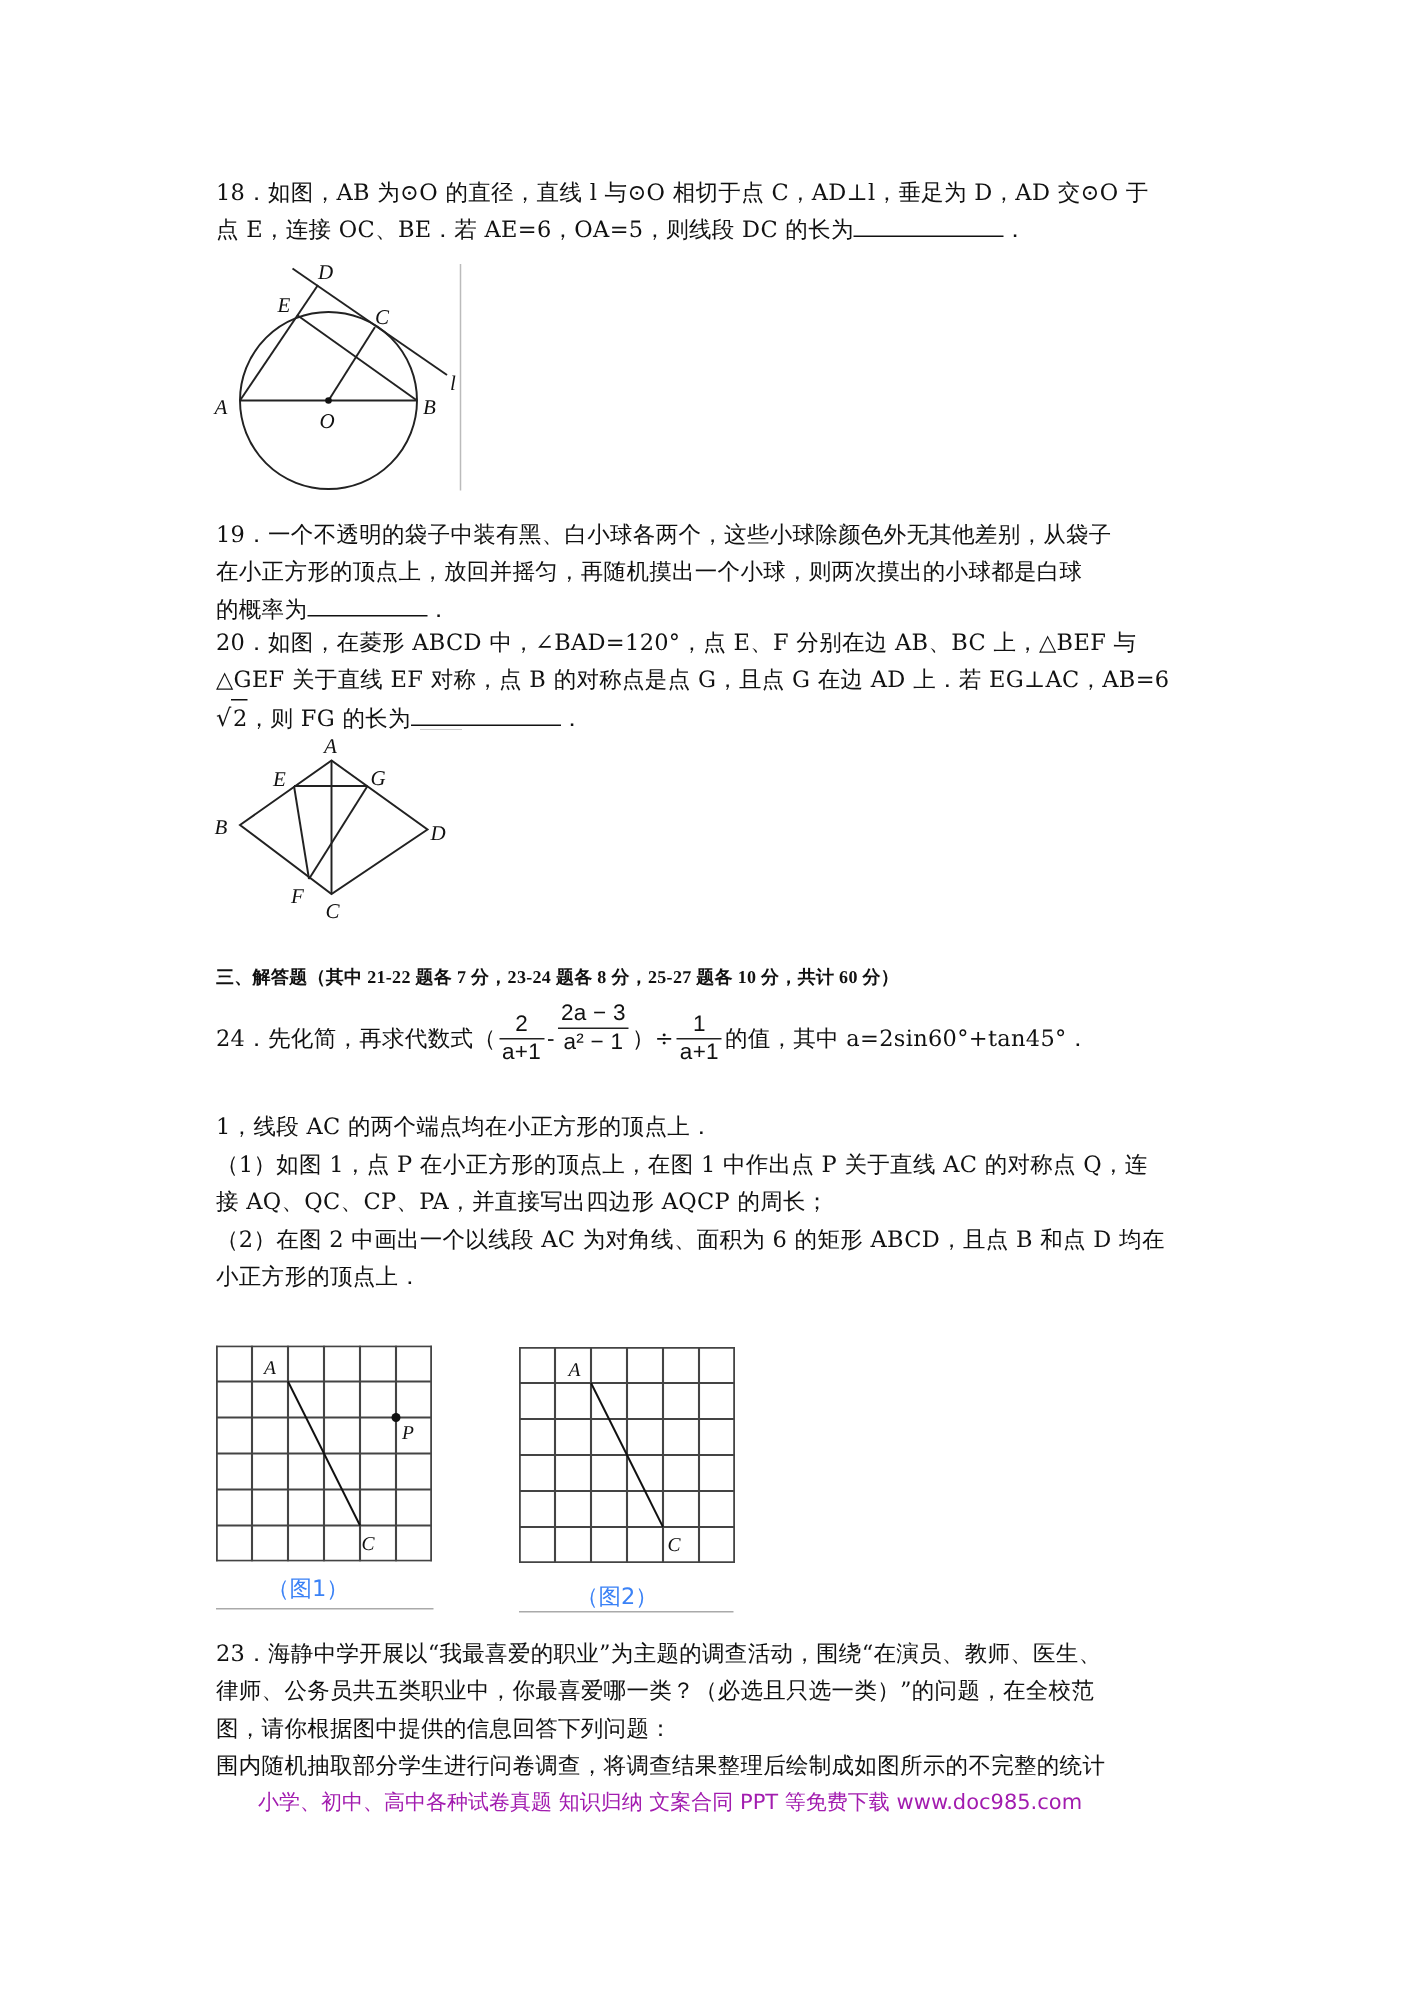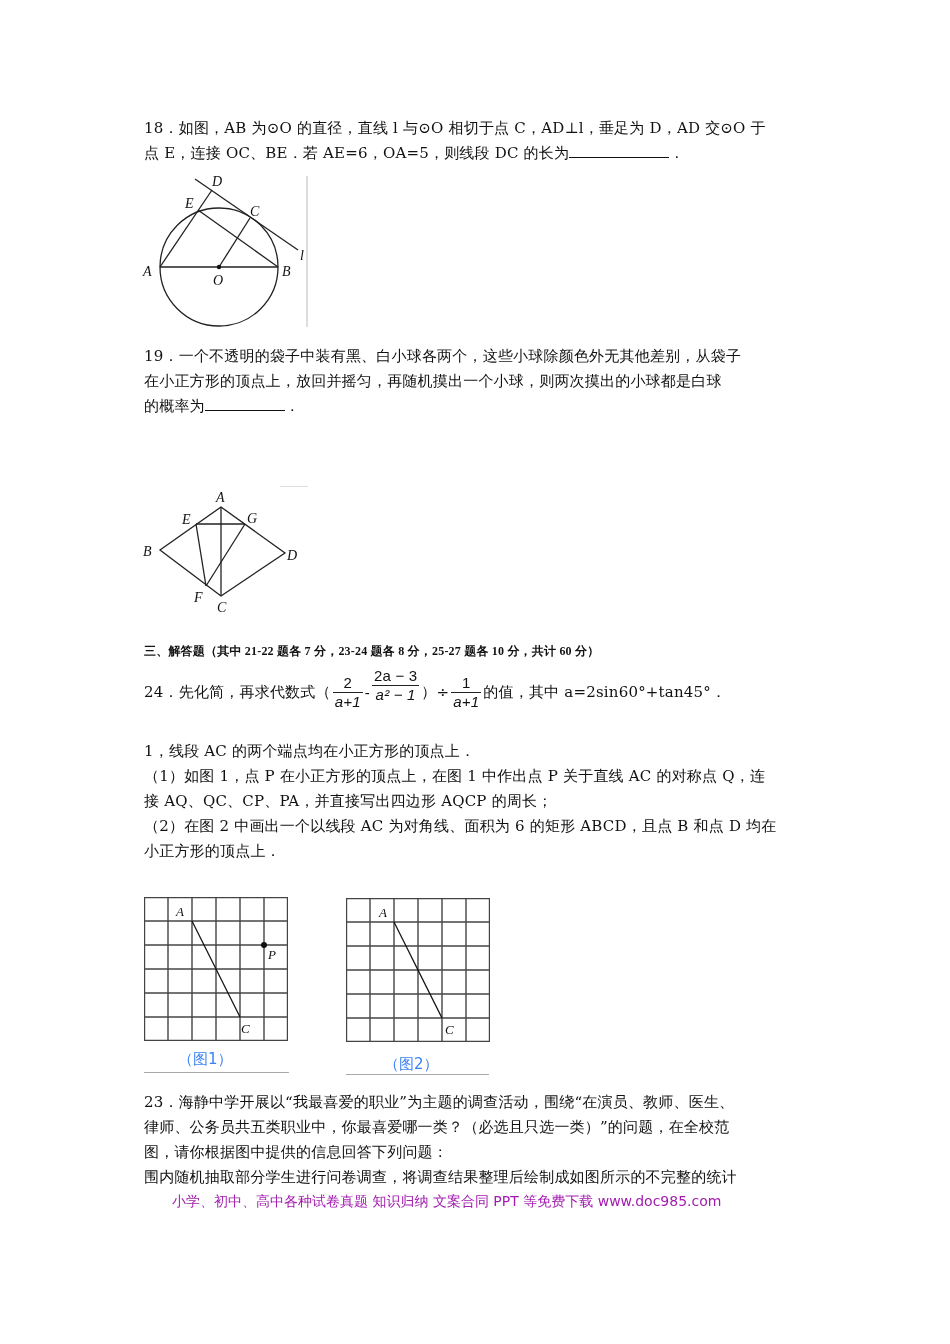--- a/index.html
+++ b/index.html
@@ -7,21 +7,21 @@
     body { position: relative; font-family: "DejaVu Serif", "Liberation Serif", serif; color: #111; }
     .page { position: absolute; left: 0; top: 0; width: 806px; height: 1344px; }
     .para { position: absolute; left: 144px; width: 665px; font-size: 15px; line-height: 25px; letter-spacing: 0.2px; }
     .blank { display: inline-block; border-bottom: 1px solid #111; vertical-align: baseline; height: 14px; }
     .heading { font-weight: bold; font-family: Liberation Serif, serif; font-size: 12px; }
     .fig { position: absolute; }
     .caption { position: absolute; font-family: "DejaVu Sans", "Liberation Sans", sans-serif; font-size: 15px; color: #3b82f6; }
     .footer { position: absolute; left: 172px; top: 1193px; font-size: 14px; font-family: "DejaVu Sans", "Liberation Sans", sans-serif; color: #a21caf; }
     .frac { display: inline-block; vertical-align: middle; text-align: center; font-family: "Liberation Sans", sans-serif; font-size: 15px; line-height: 18px; margin: 0 2px; }
     .frac .num { display: block; border-bottom: 1px solid #222; padding: 0 2px; }
-    .frac .den { display: block; padding: 0 2px; font-style: italic; }
+    .frac .den { display: block; padding: 0 2px; }
     .sqrt { display: inline-block; border-top: 1px solid #111; padding-left: 1px; }
     .rule-h { position: absolute; height: 1px; background: #aaa; }
   </style>
 </head>
 <body>
 
 <div class="page">
 
   <div class="para" style="top:116px;">
     <div>18．如图，AB 为⊙O 的直径，直线 l 与⊙O 相切于点 C，AD⊥l，垂足为 D，AD 交⊙O 于</div>
@@ -49,20 +49,25 @@
       </g>
     </svg>
   </div>
 
   <div class="para" style="top:344px;">
     <div>19．一个不透明的袋子中装有黑、白小球各两个，这些小球除颜色外无其他差别，从袋子</div>
     <div>在小正方形的顶点上，放回并摇匀，再随机摸出一个小球，则两次摸出的小球都是白球</div>
     <div><span>的概率为</span><span class="blank" style="width:80px;"></span><span>．</span></div>
   </div>
 
+  <div class="para" style="top:416px;">
+    <div>20．如图，在菱形 ABCD 中，∠BAD=120°，点 E、F 分别在边 AB、BC 上，△BEF 与</div>
+    <div>△GEF 关于直线 EF 对称，点 B 的对称点是点 G，且点 G 在边 AD 上．若 EG⊥AC，AB=6</div>
+    <div><span style="font-size:16px;">√</span><span class="sqrt">2</span><span>，则 FG 的长为</span><span class="blank" style="width:100px;"></span><span>．</span></div>
+  </div>
 
   <div class="fig" style="left:140px; top:486px; width:170px; height:128px;">
     <svg width="170" height="128" viewBox="0 0 170 128">
       <line x1="140" y1="0" x2="168" y2="0" stroke="#bbb" stroke-width="1"></line>
       <polygon points="81,21 20,64 81,110 145,67" fill="none" stroke="#222" stroke-width="1.3"></polygon>
       <line x1="81" y1="21" x2="81" y2="110" stroke="#222" stroke-width="1.3"></line>
       <line x1="56" y1="38" x2="105" y2="38" stroke="#222" stroke-width="1.3"></line>
       <line x1="56" y1="38" x2="66" y2="100" stroke="#222" stroke-width="1.3"></line>
       <line x1="105" y1="38" x2="66" y2="100" stroke="#222" stroke-width="1.3"></line>
       <g font-family="Liberation Serif, serif" font-style="italic" font-size="14" fill="#111">

